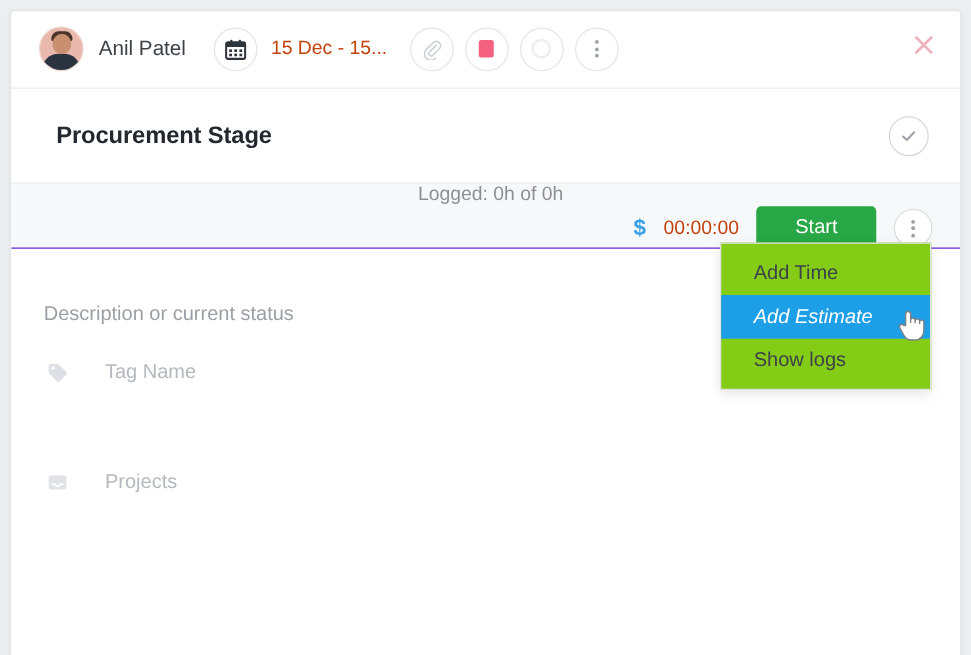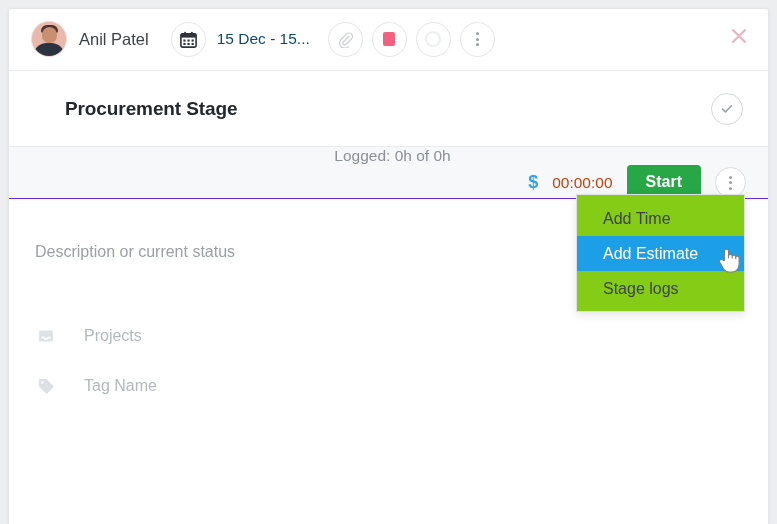--- a/index.html
+++ b/index.html
@@ -86,21 +86,21 @@
     align-items: center;
     justify-content: center;
     flex: 0 0 auto;
   }
 
   .cal-btn { margin-left: 22px; }
 
   .date-label {
     margin-left: 11px;
     font-size: 15.5px;
-    color: #0c4a6e;
+    color: #c2410c;
     white-space: nowrap;
   }
 
   .icon-group {
     display: flex;
     align-items: center;
     gap: 9px;
     margin-left: 18px;
   }
 
@@ -126,21 +126,21 @@
     cursor: pointer;
   }
 
   
   .title-row {
     position: relative;
     height: 76px;
     border-bottom: 1px solid #e9ebee;
     display: flex;
     align-items: center;
-    padding: 0 22px 0 56px;
+    padding: 0 22px 0 36px;
   }
   .task-title {
     font-size: 19px;
     font-weight: bold;
     color: #23282e;
     letter-spacing: -0.1px;
   }
   .check-circle {
     position: absolute;
     right: 25px; top: 50%;
@@ -181,24 +181,23 @@
     font-size: 15.5px;
     color: #c2410c;
     font-family: "Liberation Sans", sans-serif;
   }
   .start-btn {
     background: #27a745;
     color: #fff;
     border: none;
     border-radius: 4px;
     font-size: 16px;
-    padding: 8px 19px 9px;
+    padding: 8px 31px 9px;
     font-family: "Liberation Sans", sans-serif;
     cursor: pointer;
-    font-weight: bold;
   }
   .menu-circle {
     width: 31px; height: 31px;
     border-radius: 50%;
     border: 1px solid #d9dde1;
     background: #fff;
     display: flex; align-items: center; justify-content: center;
     cursor: pointer;
   }
 
@@ -220,20 +219,21 @@
     align-items: center;
     padding: 0 0 0 26px;
     font-size: 16px;
     color: #3d4249;
     cursor: pointer;
     white-space: nowrap;
   }
   .dd-item.active {
     background: #1d9fe8;
     color: #ffffff;
+    font-style: italic;
   }
 
   .cursor-hand {
     position: absolute;
     left: 707px;
     top: 236px;
     width: 26px;
     height: 30px;
     z-index: 60;
     pointer-events: none;
@@ -355,46 +355,46 @@
             <i></i>
             <i></i>
           </span>
       </div>
     </div>
   </div>
 
   <div class="body-area">
     <div class="description">Description or current status</div>
 
+    <div class="field-row tags">
+      <span class="field-icon">
+        <svg width="16" height="16" viewBox="0 0 16 16">
+          <path d="M8.4 0.9 L15.1 7.6 a1.4 1.4 0 0 1 0 2 L9.6 15.1 a1.4 1.4 0 0 1-2 0 L0.9 8.4 V2.3 A1.4 1.4 0 0 1 2.3 0.9 Z" fill="#dde0e4"></path>
+          <circle cx="4.5" cy="4.5" r="1.25" fill="#ffffff"></circle>
+        </svg>
+      </span>
+      <span class="field-label">Tag Name</span>
+    </div>
+
     <div class="field-row projects">
       <span class="field-icon">
         <svg width="16" height="14" viewBox="0 0 16 14">
           <rect x="0.9" y="1.4" width="14.2" height="11.2" rx="1.6" fill="#e0e3e6"></rect>
           <path d="M3.3 8.4 L6 8.4 L7 9.9 L9 9.9 L10 8.4 L12.7 8.4" fill="none" stroke="#ffffff" stroke-width="1.5"></path>
         </svg>
       </span>
       <span class="field-label">Projects</span>
     </div>
 
-    <div class="field-row tags">
-      <span class="field-icon">
-        <svg width="16" height="16" viewBox="0 0 16 16">
-          <path d="M8.4 0.9 L15.1 7.6 a1.4 1.4 0 0 1 0 2 L9.6 15.1 a1.4 1.4 0 0 1-2 0 L0.9 8.4 V2.3 A1.4 1.4 0 0 1 2.3 0.9 Z" fill="#dde0e4"></path>
-          <circle cx="4.5" cy="4.5" r="1.25" fill="#ffffff"></circle>
-        </svg>
-      </span>
-      <span class="field-label">Tag Name</span>
-    </div>
-
   </div>
 
   <div class="dropdown">
     <div class="dd-item">Add Time</div>
     <div class="dd-item active">Add Estimate</div>
-    <div class="dd-item">Stage logs</div>
+    <div class="dd-item">Show logs</div>
   </div>
 
   <svg class="cursor-hand" viewBox="0 0 26 30">
     <path d="M8.5 15.5 V6.2 a2 2 0 0 1 4 0 v6.6 v-1.6 a1.8 1.8 0 0 1 3.6 0 v1.9 v-1.2 a1.8 1.8 0 0 1 3.6 0 v1.8 v-0.9
              a1.7 1.7 0 0 1 3.4 0 v6.1 c0 4.3-2.6 8.1-7 8.1 h-3.2 c-2.6 0-4-1-5.4-3.1 L4 17.6 a1.9 1.9 0 0 1 3-2.4 Z" fill="#ffffff" stroke="#7b8086" stroke-width="1.1" stroke-linejoin="round"></path>
   </svg>
 
 </div>
 
 </body></html>

